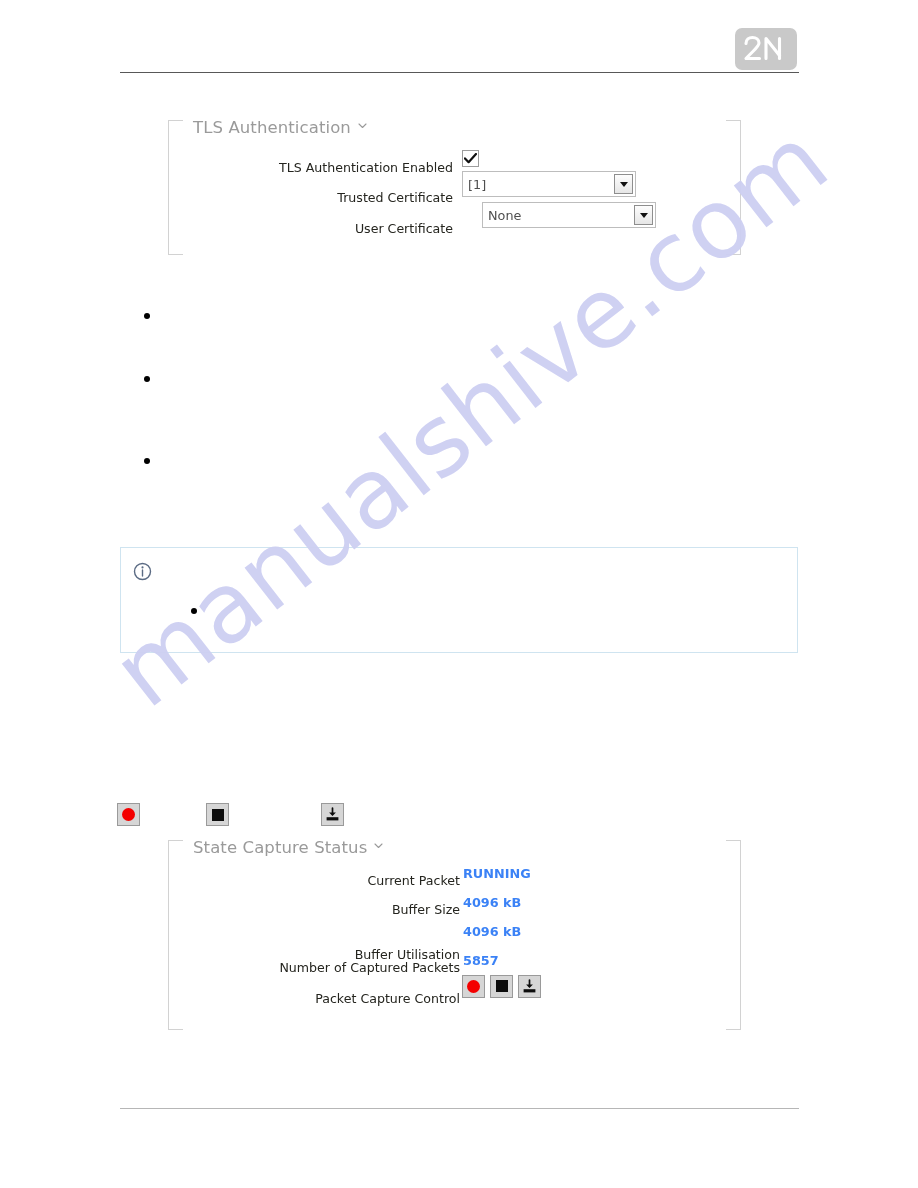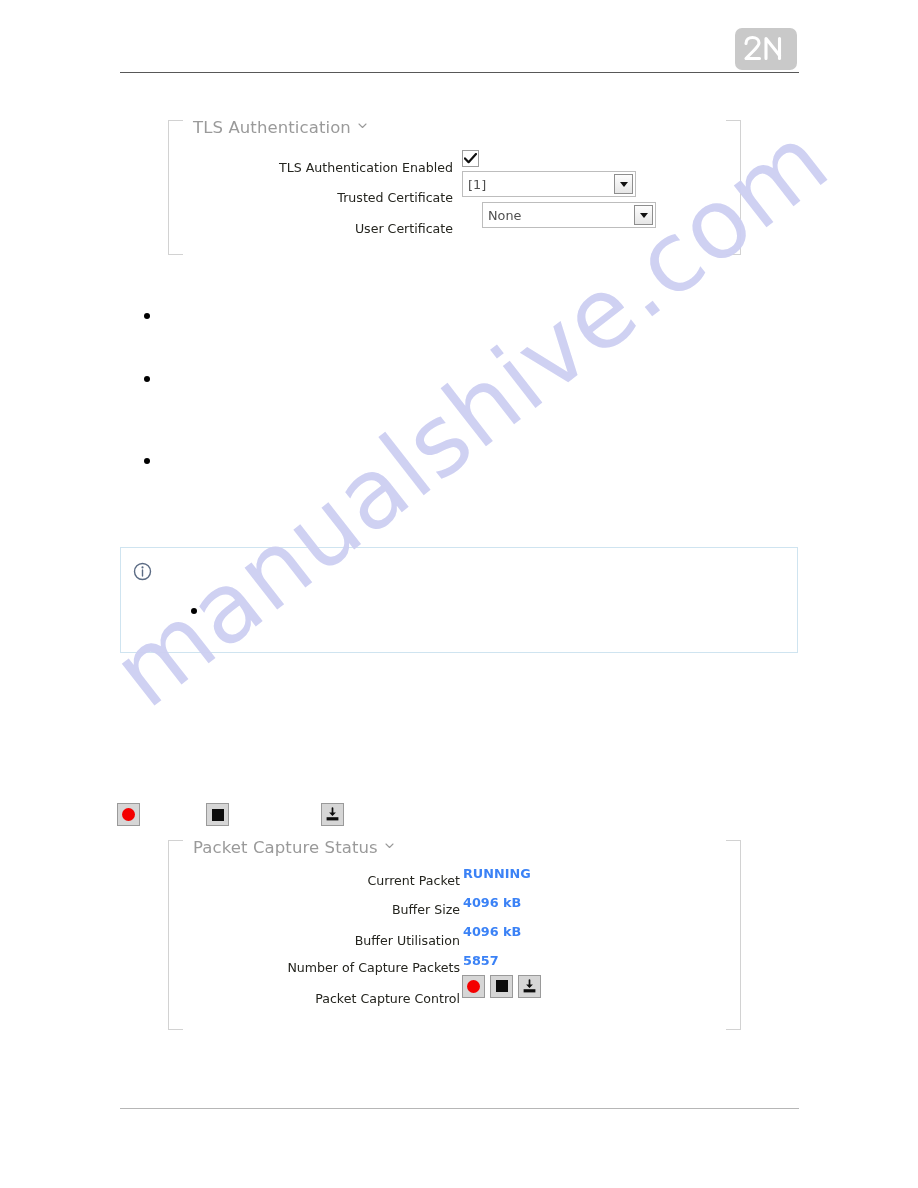--- a/index.html
+++ b/index.html
@@ -390,21 +390,21 @@
         <path d="M1.6 10.2 L13.4 10.2 L13.4 13.4 L1.6 13.4 Z" fill="#0d0d0d"></path>
       </svg>
     </div>
   </div>
 
   <div class="panel" style="left:168px; top:840px; width:573px; height:188px;">
     <div class="bracket left"></div>
     <div class="bracket right"></div>
 
     <div class="panel-title">
-      <span>Packet Capture Status</span>
+      <span>State Capture Status</span>
       <span class="chev">
         <svg width="9" height="9" viewBox="0 0 9 9" xmlns="http://www.w3.org/2000/svg">
           <path d="M1 3 L4.5 6.5 L8 3" fill="none" stroke="#9a9a9a" stroke-width="1.1" stroke-linecap="round" stroke-linejoin="round"></path>
         </svg>
       </span>
     </div>
 
     <div class="form-rows">
 
       <div class="frow" style="left:0; top:33px; width:100%;">
@@ -415,28 +415,28 @@
       </div>
 
       <div class="frow" style="left:0; top:62px; width:100%;">
         <div class="flabel" style="right:281px; top:0;">Buffer Size</div>
         <div class="fctl" style="left:295px;">
           <span class="fval">4096 kB</span>
         </div>
       </div>
 
       <div class="frow" style="left:0; top:91px; width:100%;">
-        <div class="flabel" style="right:281px; top:2px;">Buffer Utilisation</div>
+        <div class="flabel" style="right:281px; top:16px;">Buffer Utilisation</div>
         <div class="fctl" style="left:295px;">
           <span class="fval">4096 kB</span>
         </div>
       </div>
 
       <div class="frow" style="left:0; top:120px; width:100%;">
-        <div class="flabel" style="right:281px; top:0;">Number of Capture Packets</div>
+        <div class="flabel" style="right:281px; top:0;">Number of Captured Packets</div>
         <div class="fctl" style="left:295px;text-align:center;">
           <span class="fval">5857</span>
         </div>
       </div>
 
       <div class="frow" style="left:0; top:146px; width:100%;">
         <div class="flabel" style="right:281px; top:5px;">Packet Capture Control</div>
         <div class="fctl" style="left:294px;">
           <div class="icon-btn">
             <span class="dot-record"></span>

